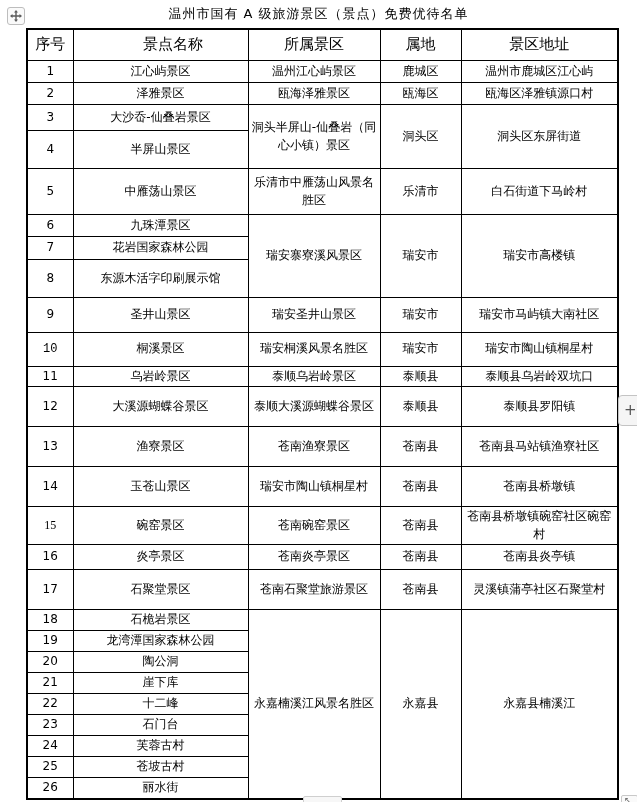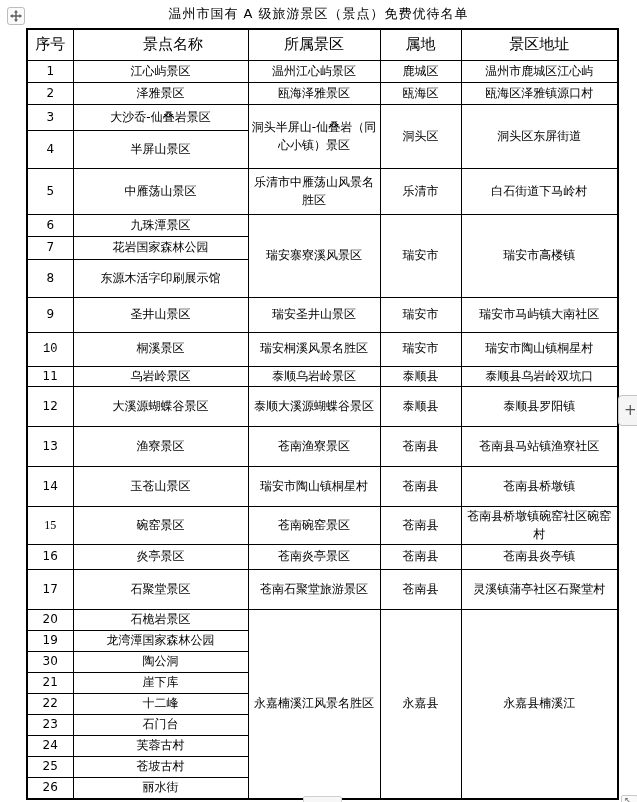--- a/index.html
+++ b/index.html
@@ -185,32 +185,32 @@
         <td>苍南县炎亭镇</td>
       </tr>
       <tr style="height: 40px;">
         <td>17</td>
         <td>石聚堂景区</td>
         <td>苍南石聚堂旅游景区</td>
         <td>苍南县</td>
         <td>灵溪镇蒲亭社区石聚堂村</td>
       </tr>
       <tr style="height: 21px;">
-        <td>20</td>
+        <td>18</td>
         <td>石桅岩景区</td>
         <td rowspan="9">永嘉楠溪江风景名胜区</td>
         <td rowspan="9">永嘉县</td>
         <td rowspan="9">永嘉县楠溪江</td>
       </tr>
       <tr style="height: 21px;">
         <td>19</td>
         <td>龙湾潭国家森林公园</td>
       </tr>
       <tr style="height: 21px;">
-        <td>30</td>
+        <td>20</td>
         <td>陶公洞</td>
       </tr>
       <tr style="height: 21px;">
         <td>21</td>
         <td>崖下库</td>
       </tr>
       <tr style="height: 21px;">
         <td>22</td>
         <td>十二峰</td>
       </tr>

